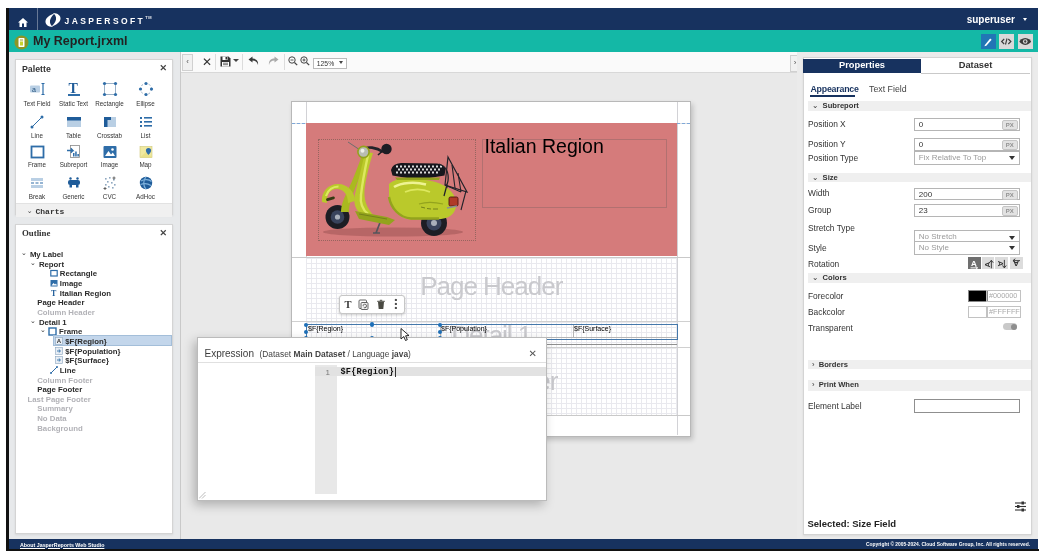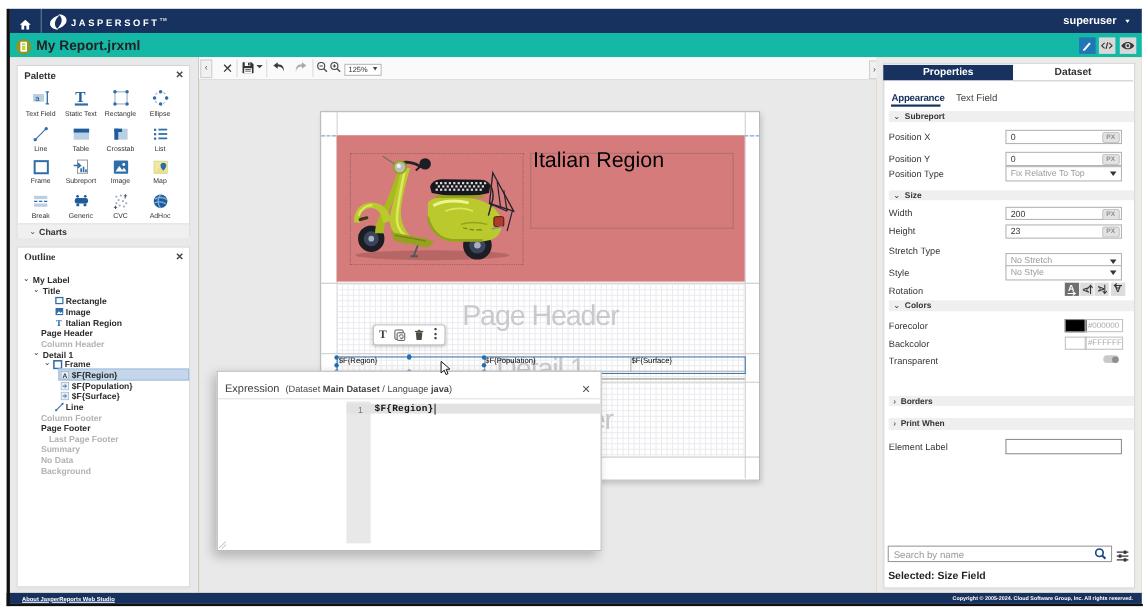--- a/index.html
+++ b/index.html
@@ -198,29 +198,29 @@
         <div class="pl" style="left:72.5px;top:132.8px;width:43px;">CVC</div>
         <div class="pi" style="left:122px;top:115.4px;"><svg width="16" height="16" viewBox="0 0 16 16">
               <circle cx="8" cy="8" r="6.2" fill="#1f5c99"></circle>
               <path d="M3 6 C6 4 11 4 13.5 6.5 M2.5 9.5 C6 8 10 8.5 13 10.5" stroke="#7fb2dd" stroke-width="1.2" fill="none"></path>
               <path d="M8 1.8 C5 5 5 11 8 14.2" stroke="#7fb2dd" stroke-width="1.2" fill="none"></path>
             </svg></div>
         <div class="pl" style="left:108.5px;top:132.8px;width:43px;">AdHoc</div>
       </div>
       <div class="abs" style="left:0;top:143px;width:100%;height:12.6px;background:#f0f0f0;border-top:1px solid #e2e2e2;">
         <span style="position:absolute;left:11px;top:2px;font-size:7.5px;color:#555;">⌄</span>
-        <span style="position:absolute;left:20px;top:2.5px;font-size:8px;font-weight:bold;color:#333;">Charts</span>
+        <span style="position:absolute;left:20px;top:2.5px;font-size:8px;font-weight:bold;color:#333;font-family:Liberation Mono, monospace;">Charts</span>
       </div>
     </div>
     <div class="card" id="outline" style="left:6px;top:171.5px;width:156.5px;height:308.5px;">
       <div class="abs" style="left:6.5px;top:3.5px;font-size:8.8px;font-weight:bold;color:#333;font-family:Liberation Serif, serif;">Outline</div>
       <div class="abs" style="right:5px;top:3px;font-size:9px;color:#444;font-weight:bold;">✕</div>
       <div id="tree">
         <div class="tr" style="top:25.5px;left:5.5px;"><span class="chev">⌄</span><span class="tt" style="margin-left:3px;">My Label</span></div>
-        <div class="tr" style="top:35.2px;left:14.5px;"><span class="chev">⌄</span><span class="tt" style="margin-left:3px;">Title</span></div>
+        <div class="tr" style="top:35.2px;left:14.5px;"><span class="chev">⌄</span><span class="tt" style="margin-left:3px;">Report</span></div>
         <div class="tr" style="top:44.8px;left:34.3px;"><svg class="ti" width="8" height="8" viewBox="0 0 8 8">
               <rect x="0.8" y="1.5" width="6.4" height="5.5" fill="#fff" stroke="#2e6da8" stroke-width="1.2"></rect>
             </svg><span class="tt">Rectangle</span></div>
         <div class="tr" style="top:54.5px;left:34.3px;"><svg class="ti" width="8" height="8" viewBox="0 0 8 8">
               <rect x="0.5" y="1" width="7" height="6.5" fill="#2e6da8"></rect>
               <path d="M1.5 6.5 L3.5 4 L5 5.5 L6 4.5 L7 6.5 Z" fill="#fff"></path>
             </svg><span class="tt">Image</span></div>
         <div class="tr" style="top:64.1px;left:34.3px;"><svg class="ti" width="8" height="8" viewBox="0 0 8 8">
               <text x="1" y="7" font-size="8" font-weight="bold" fill="#1f5c99" font-family="Liberation Serif">T</text>
             </svg><span class="tt">Italian Region</span></div>
@@ -243,21 +243,21 @@
               <rect x="0.5" y="0.5" width="7" height="7" fill="#e8eef5" stroke="#8aa5bf" stroke-width="0.6"></rect>
               <path d="M2 4 h3 M3.8 2.5 L5.5 4 L3.8 5.5" stroke="#2e6da8" stroke-width="0.9" fill="none"></path>
             </svg><span class="tt">$F{Surface}</span></div>
         <div class="tr" style="top:141.3px;left:34.3px;"><svg class="ti" width="8" height="8" viewBox="0 0 8 8">
               <line x1="1" y1="7" x2="7" y2="1" stroke="#2e6da8" stroke-width="1"></line>
               <circle cx="1" cy="7" r="1" fill="#2e6da8"></circle>
               <circle cx="7" cy="1" r="1" fill="#2e6da8"></circle>
             </svg><span class="tt">Line</span></div>
         <div class="tr" style="top:151px;left:21.7px;"><span class="tt grey">Column Footer</span></div>
         <div class="tr" style="top:160.6px;left:21.7px;"><span class="tt">Page Footer</span></div>
-        <div class="tr" style="top:170.3px;left:29px;text-align:right;"><span class="tt grey">Last Page Footer</span></div>
+        <div class="tr" style="top:170.3px;left:12px;text-align:right;"><span class="tt grey">Last Page Footer</span></div>
         <div class="tr" style="top:179.9px;left:21.7px;"><span class="tt grey">Summary</span></div>
         <div class="tr" style="top:189.6px;left:21.7px;"><span class="tt grey">No Data</span></div>
         <div class="tr" style="top:199.2px;left:21.7px;"><span class="tt grey">Background</span></div>
       </div>
     </div>
   </div>
   <div id="canvasregion">
     <div id="ctoolbar">
       <div class="abs" style="left:1px;top:2px;width:9px;height:15px;background:#f1f1f1;border:1px solid #d0d0d0;font-size:8px;color:#555;text-align:center;line-height:14px;">‹</div>
       <div class="abs" style="left:20.9px;top:3px;font-size:12px;color:#333;">✕</div>
@@ -461,21 +461,21 @@
     <div class="pinput ddl" style="top:98.7px;">
         <span class="pval grey2">Fix Relative To Top</span>
         <span class="caret"></span>
       </div>
     <div class="sechdr" style="top:120.5px;">⌄&nbsp; <b>Size</b></div>
     <div class="plabel" style="top:136.2px;">Width</div>
     <div class="pinput" style="top:135.7px;">
         <span class="pval">200</span>
         <span class="pxb">PX</span>
       </div>
-    <div class="plabel" style="top:152.5px;">Height</div>
+    <div class="plabel" style="top:152.5px;">Group</div>
     <div class="pinput" style="top:152px;">
         <span class="pval">23</span>
         <span class="pxb">PX</span>
       </div>
     <div class="plabel" style="top:170.6px;">Stretch Type</div>
     <div class="pinput ddl" style="top:178px;text-align:right;">
         <span class="pval grey2">No Stretch</span>
         <span class="caret"></span>
       </div>
     <div class="plabel" style="top:190.9px;">Style</div>
@@ -515,27 +515,20 @@
     <div class="abs" style="left:189px;top:254.4px;width:31.2px;height:10px;border:1px solid #c2c2c2;font-size:7.3px;color:#aaa;line-height:10px;padding-left:2px;">#FFFFFF</div>
     <div class="plabel" style="top:271.2px;">Transparent</div>
     <div class="abs" style="left:206px;top:271.2px;width:14.2px;height:7px;background:#c9c9c9;border-radius:3.5px;">
         <span style="position:absolute;right:0.4px;top:0.4px;width:6.2px;height:6.2px;border-radius:50%;background:#8e8e8e;"></span>
       </div>
     <div class="sechdr" style="top:287px;margin-top:42px;">›&nbsp; <b>Paddings</b></div>
     <div class="sechdr" style="top:307.5px;">›&nbsp; <b>Borders</b></div>
     <div class="sechdr" style="top:328.3px;">›&nbsp; <b>Print When</b></div>
     <div class="plabel" style="top:349px;">Element Label</div>
     <div class="abs" style="left:117.3px;top:347.2px;width:103.4px;height:11.4px;border:1px solid #8f8f8f;background:#fff;"></div>
-    <div class="abs" style="left:10.4px;top:443.7px;width:202.1px;height:13.7px;border:1px solid #9a9a9a;background:#fff;">
-      <span style="position:absolute;left:4px;top:2.5px;font-size:8.8px;color:#999;">Search by name</span>
-      <svg style="position:absolute;right:4px;top:1.5px" width="11" height="11" viewBox="0 0 11 11">
-          <circle cx="4.5" cy="4.5" r="3.4" fill="none" stroke="#1c4587" stroke-width="1.5"></circle>
-          <line x1="7" y1="7" x2="10" y2="10" stroke="#1c4587" stroke-width="1.8"></line>
-        </svg>
-    </div>
     <div class="abs" style="left:218px;top:445.6px;"><svg width="11" height="11" viewBox="0 0 11 11">
           <g stroke="#333" stroke-width="1.1">
             <line x1="0" y1="2" x2="11" y2="2"></line>
             <line x1="0" y1="5.5" x2="11" y2="5.5"></line>
             <line x1="0" y1="9" x2="11" y2="9"></line>
           </g>
           <g fill="#333">
             <rect x="6.5" y="0.5" width="2.5" height="3"></rect>
             <rect x="2" y="4" width="2.5" height="3"></rect>
             <rect x="6.5" y="7.5" width="2.5" height="3"></rect>

